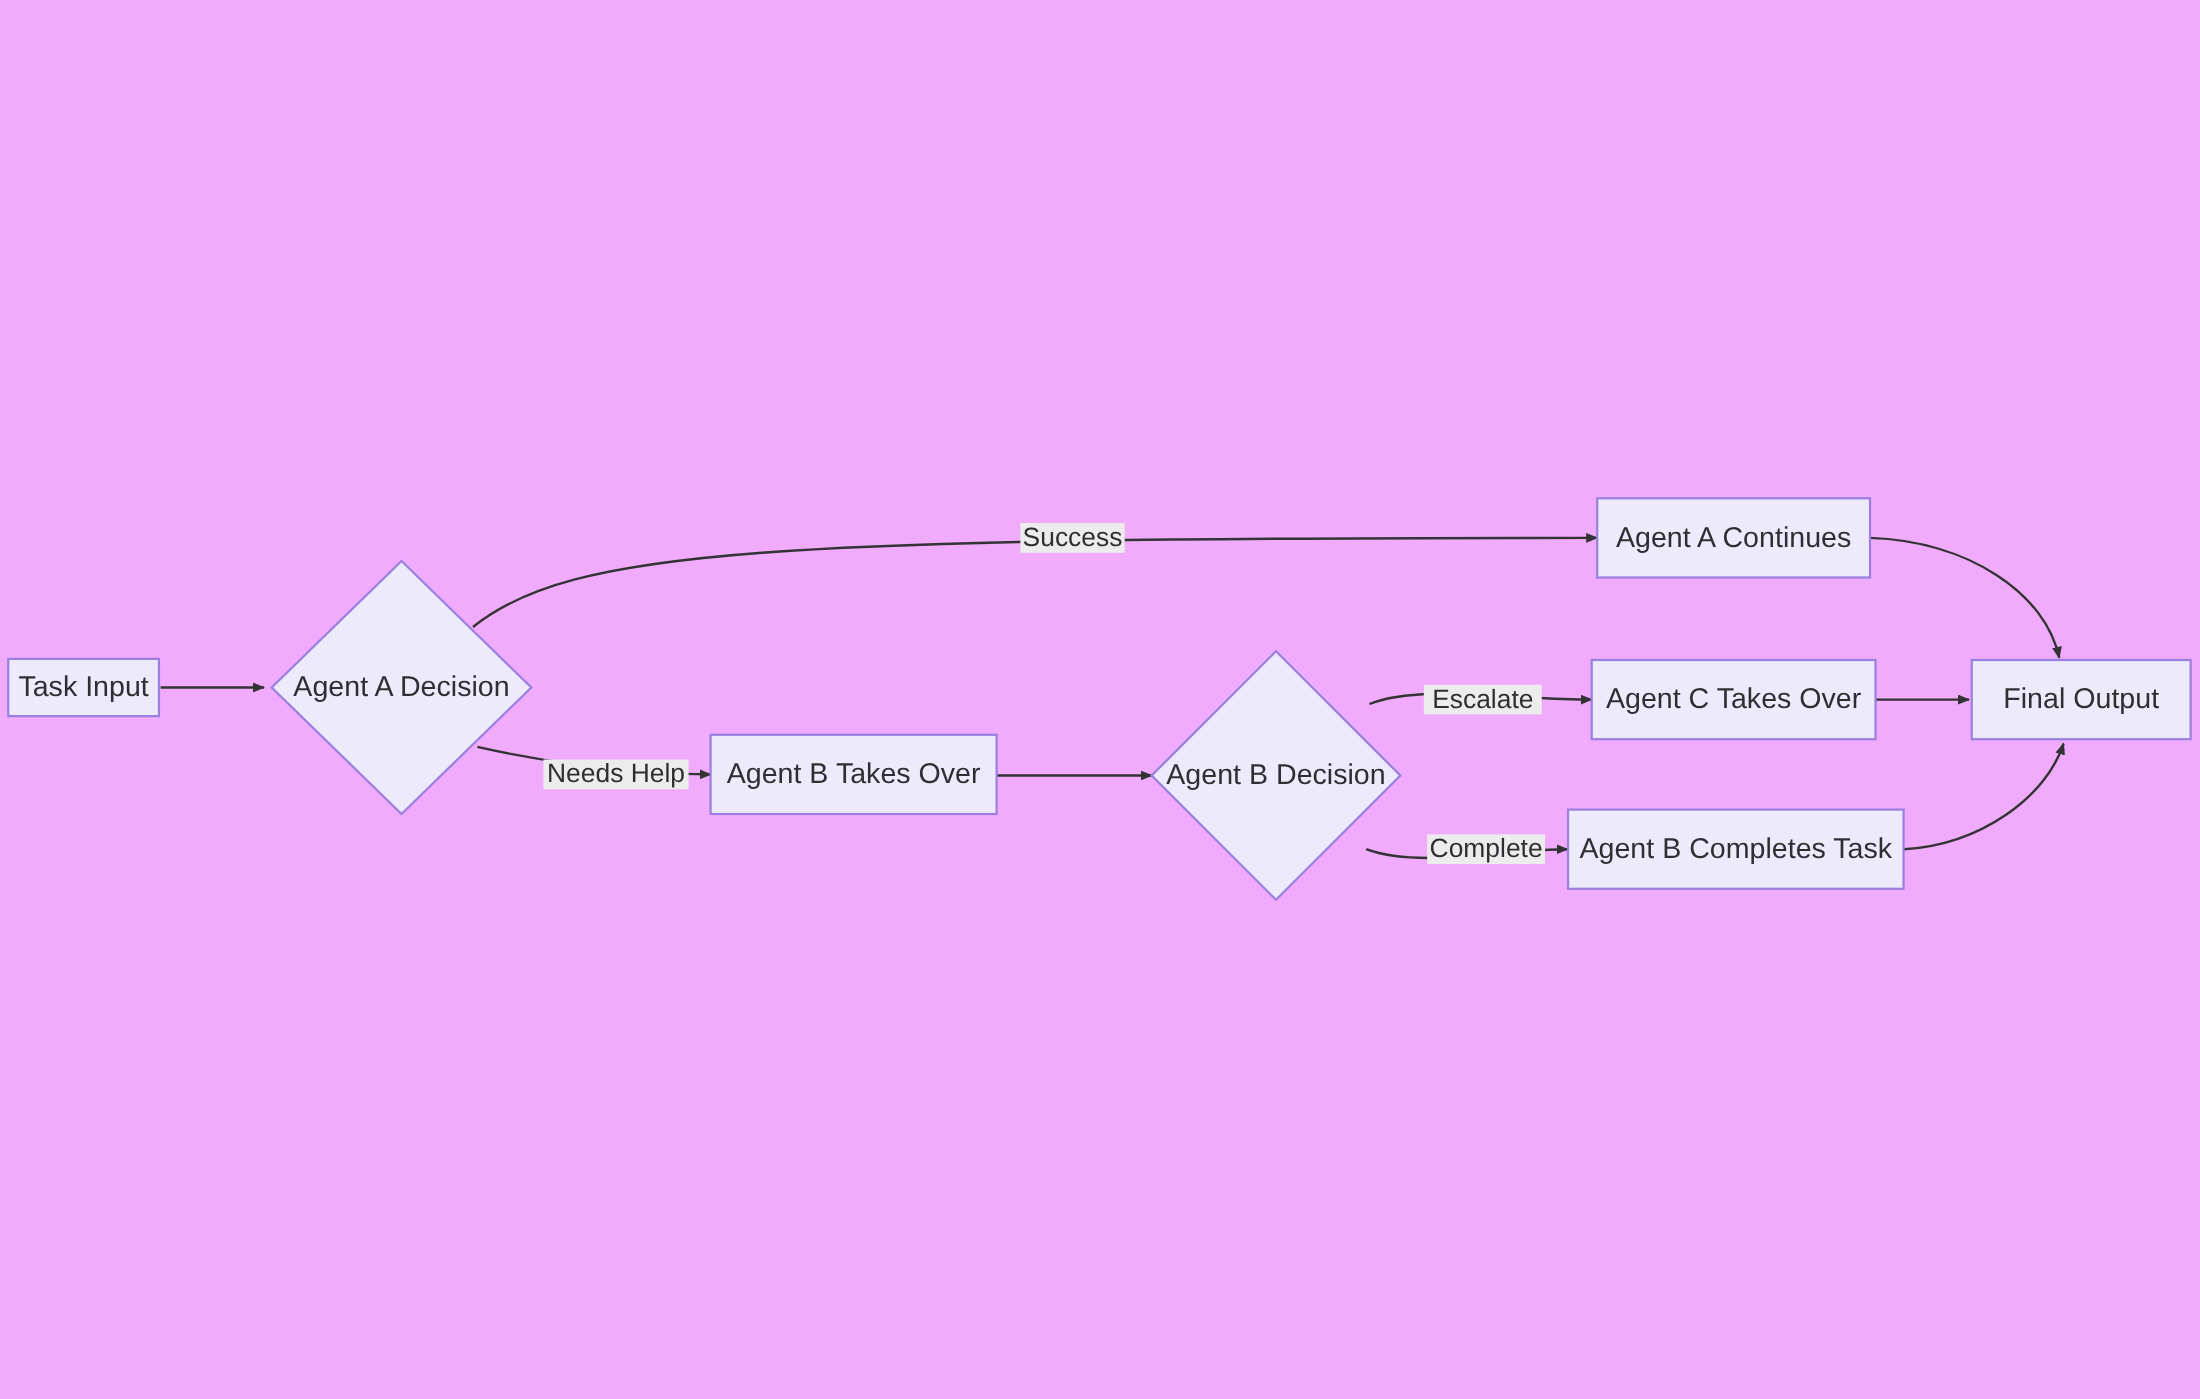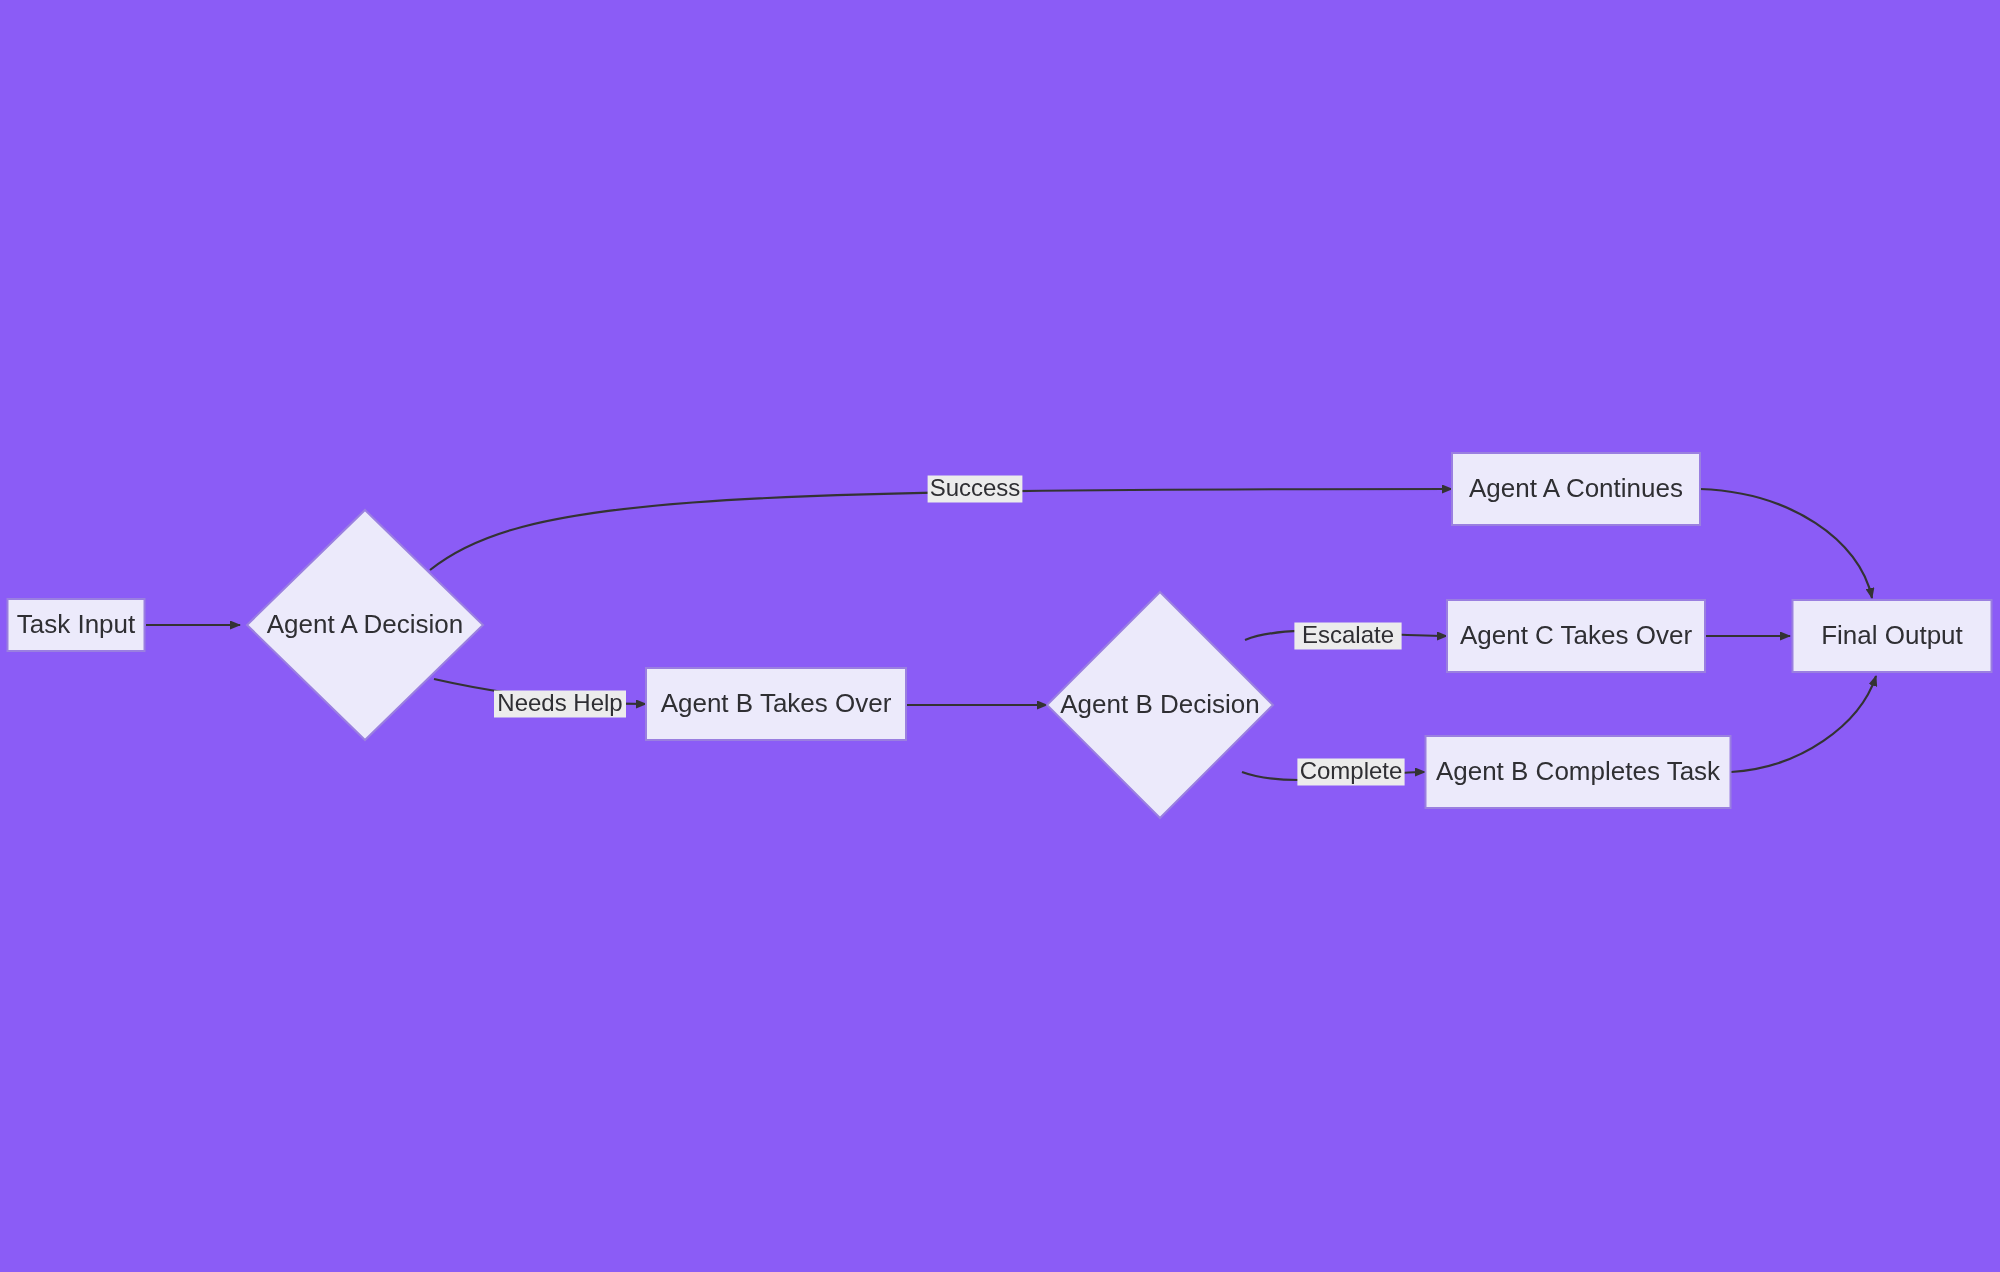--- a/index.html
+++ b/index.html
@@ -8,21 +8,21 @@
     padding: 0;
     background: #ffffff;
   }
   body {
     font-family: "Liberation Sans", sans-serif;
   }
   #diagram-root {
     position: relative;
     width: 2000px;
     height: 1272px;
-    background: #8b5cf6;
+    background: #f0abfc;
     overflow: hidden;
   }
   #flow-svg {
     position: absolute;
     left: 0;
     top: 0;
     width: 2000px;
     height: 1272px;
     display: block;
   }

